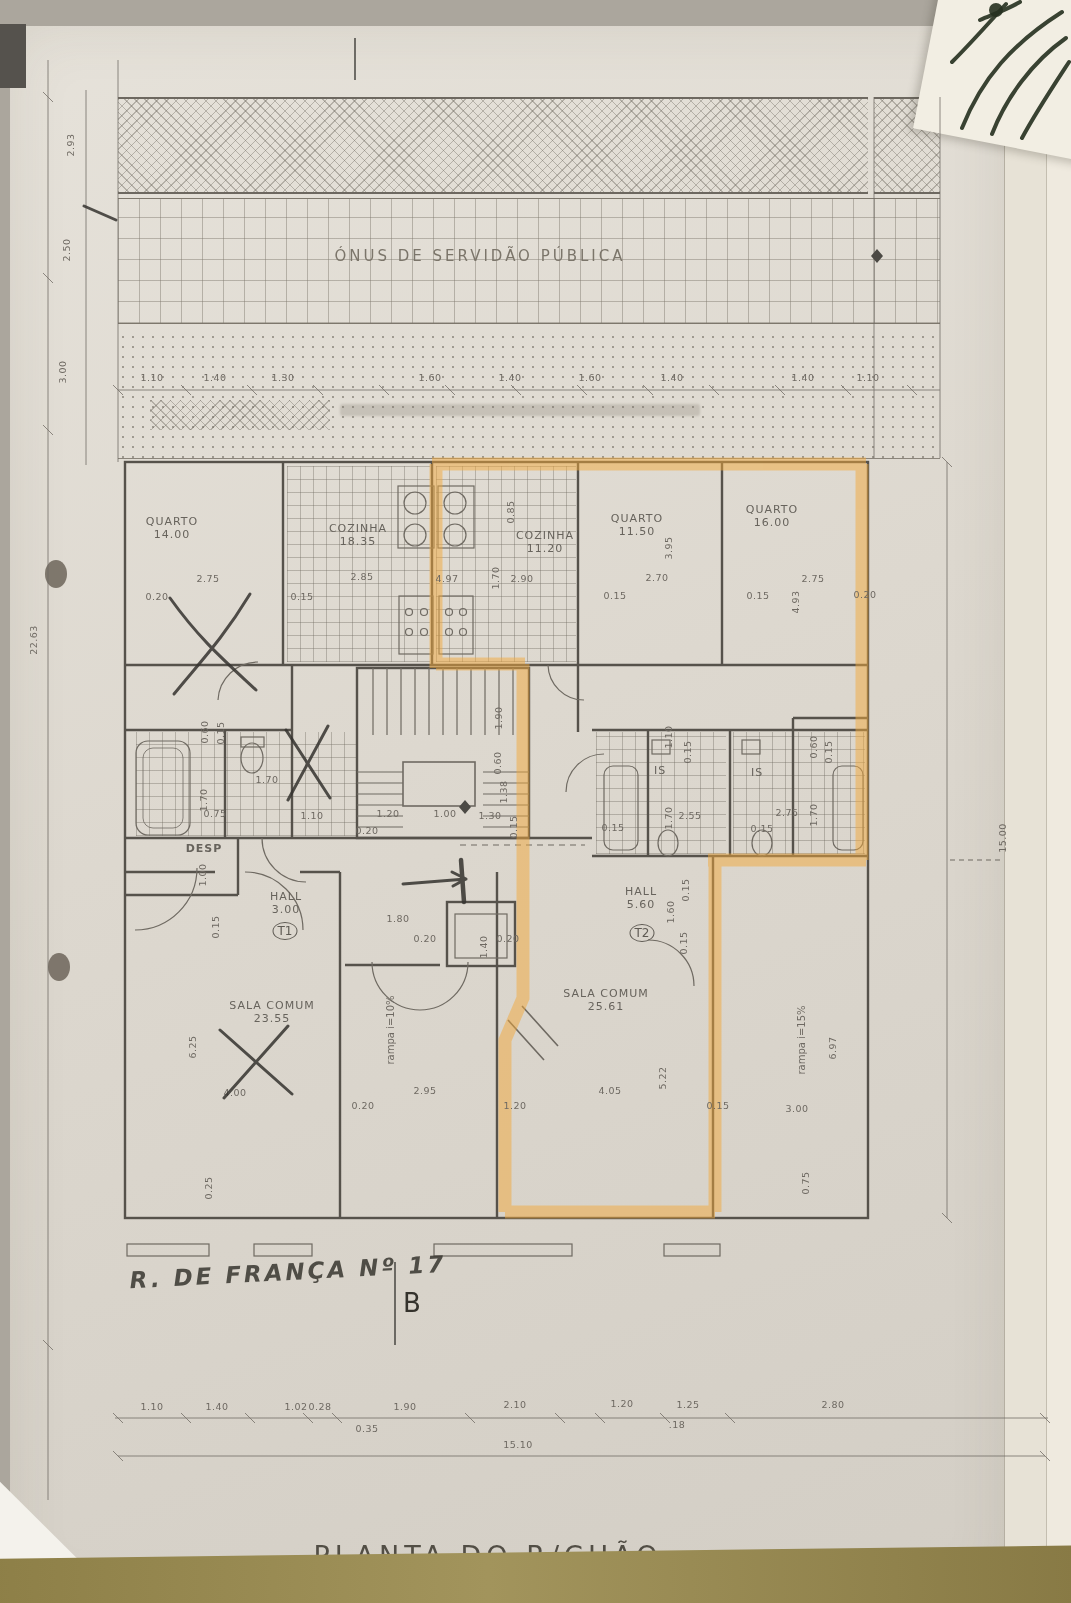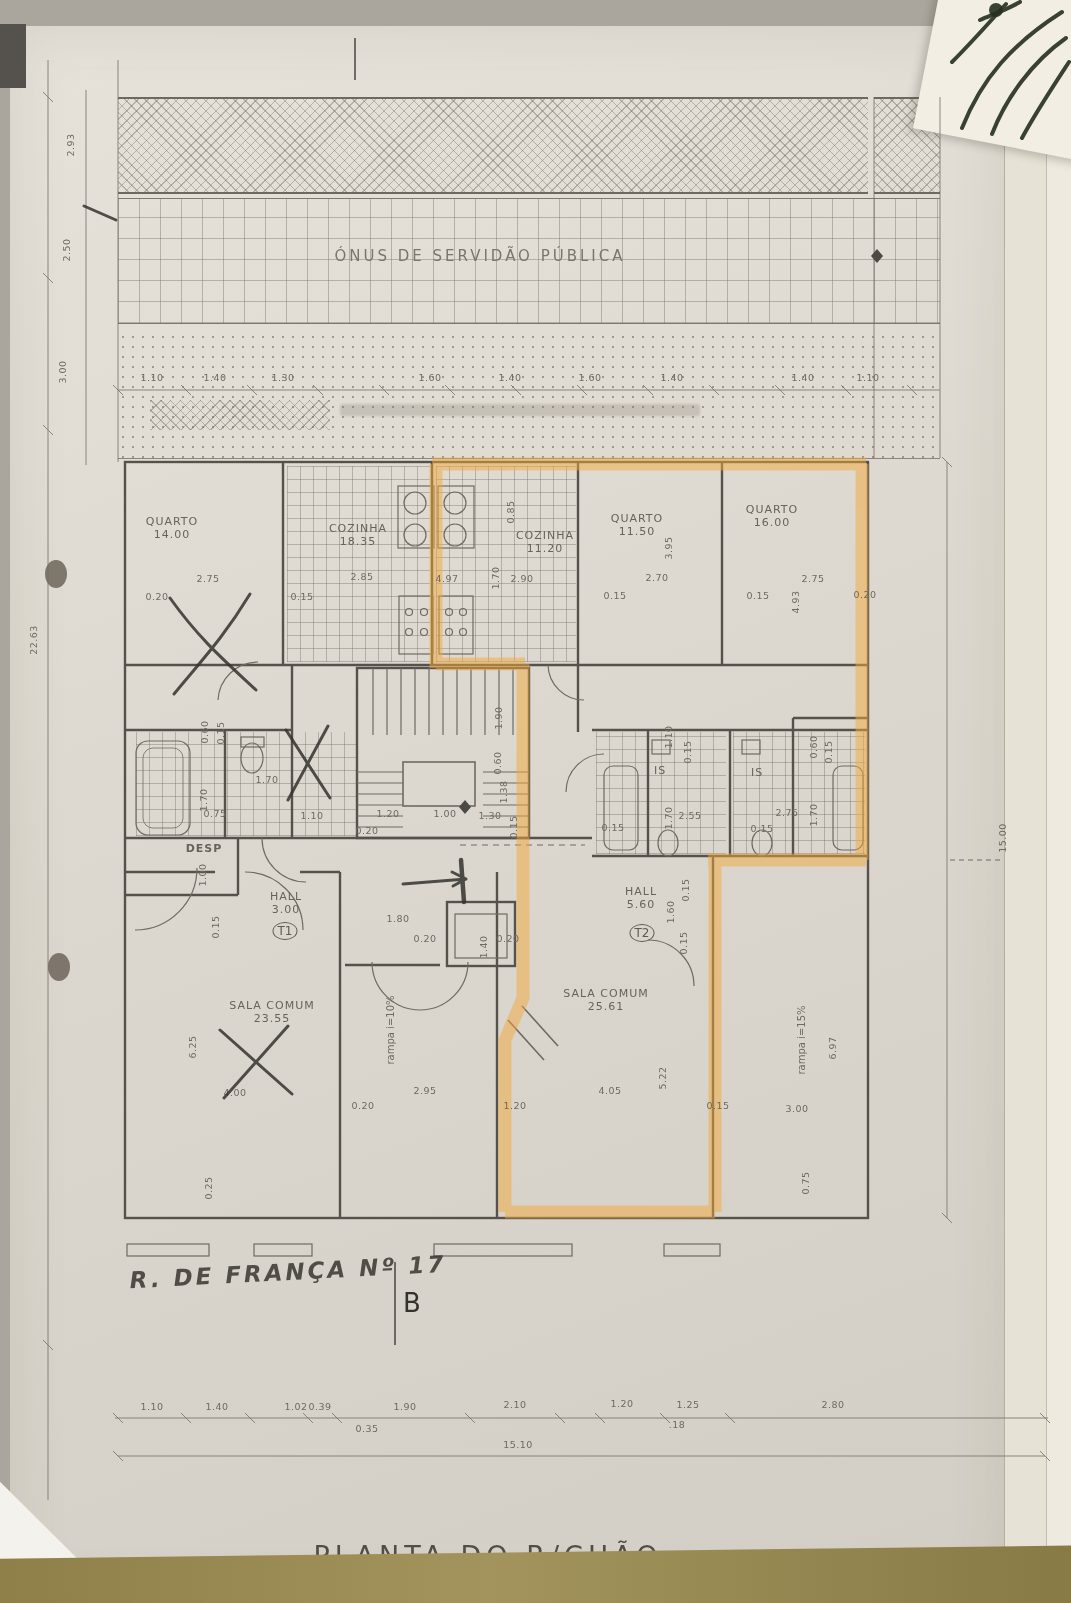--- a/index.html
+++ b/index.html
@@ -271,21 +271,21 @@
       <span class="dim v" style="left: 208px; top: 1188px;">0.25</span>
       <span class="dim v" style="left: 805px; top: 1183px;">0.75</span>
       <span class="dim v" style="left: 70px; top: 145px;">2.93</span>
       <span class="dim v" style="left: 66px; top: 250px;">2.50</span>
       <span class="dim v" style="left: 62px; top: 372px;">3.00</span>
       <span class="dim v" style="left: 33px; top: 640px;">22.63</span>
       <span class="dim v" style="left: 1002px; top: 838px;">15.00</span>
       <span class="dim" style="left: 152px; top: 1406px;">1.10</span>
       <span class="dim" style="left: 217px; top: 1406px;">1.40</span>
       <span class="dim" style="left: 280px; top: 1406px; margin-left: 16px;">1.02</span>
-      <span class="dim" style="left: 320px; top: 1406px;">0.39</span>
+      <span class="dim" style="left: 320px; top: 1406px;">0.28</span>
       <span class="dim" style="left: 405px; top: 1406px;">1.90</span>
       <span class="dim" style="left: 515px; top: 1404px;">2.10</span>
       <span class="dim" style="left: 622px; top: 1403px;">1.20</span>
       <span class="dim" style="left: 688px; top: 1404px;">1.25</span>
       <span class="dim" style="left: 833px; top: 1404px;">2.80</span>
       <span class="dim" style="left: 367px; top: 1428px;">0.35</span>
       <span class="dim" style="left: 677px; top: 1424px;">.18</span>
       <span class="dim" style="left: 518px; top: 1444px;">15.10</span>
       <div class="room" style="left: 172px; top: 528px;">QUARTO<div>14.00</div></div>
       <div class="room" style="left: 358px; top: 535px;">COZINHA<div>18.35</div></div>

